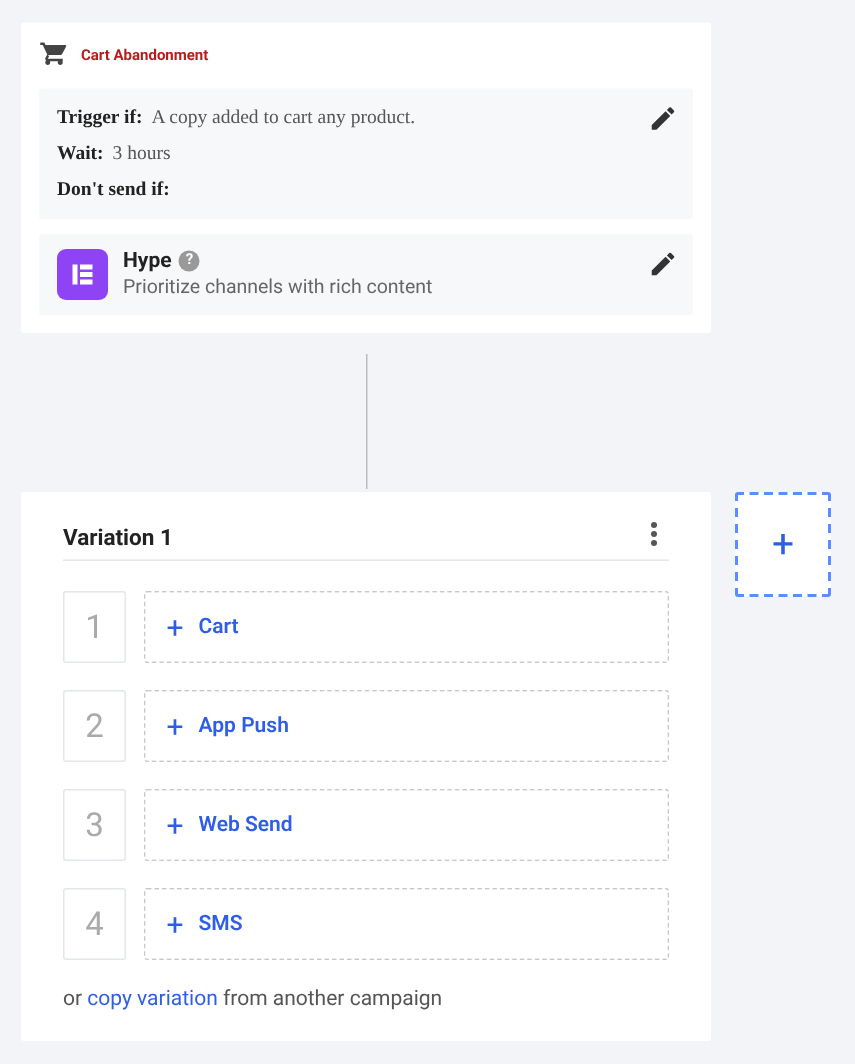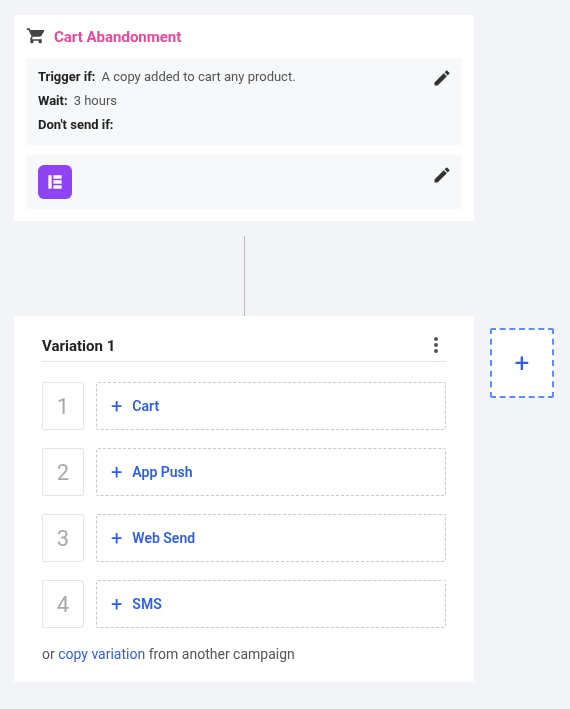--- a/index.html
+++ b/index.html
@@ -24,29 +24,29 @@
     border-radius: 2px;
     padding: 10px 12px 12px 12px;
   }
   .campaign-title-row {
     display: flex;
     align-items: center;
     gap: 8px;
     margin-bottom: 10px;
   }
   .cart-icon { width: 20px; height: 20px; fill: #444; }
-  .campaign-title { font-weight: 700; font-size: 15px; color: #ec4899; }
+  .campaign-title { font-weight: 700; font-size: 10px; color: #b91c1c; }
 
   .trigger-box {
     position: relative;
     background: #f7f8f9;
     border-radius: 2px;
     padding: 10px 40px 10px 12px;
   }
-  .trigger-row { display: flex; gap: 6px; margin-bottom: 6px; font-size: 13px; line-height: 1.4; }
+  .trigger-row { display: flex; gap: 6px; margin-bottom: 6px; font-size: 13px; line-height: 1.4; font-family: Liberation Serif, serif; }
   .trigger-row:last-child { margin-bottom: 0; flex-direction: column; }
   .trigger-label { font-weight: 700; color: #222; }
   .trigger-value { color: #555; white-space: nowrap; overflow: hidden; text-overflow: ellipsis; }
   .edit-btn {
     position: absolute;
     top: 10px;
     right: 10px;
     width: 20px; height: 20px;
     cursor: pointer;
   }
@@ -82,21 +82,21 @@
     top: 236px;
     left: 244px;
     width: 1px;
     height: 90px;
     background: #bbb;
   }
 
   
   .variation-card {
     position: absolute;
-    top: 316px;
+    top: 328px;
     left: 14px;
     width: 460px;
     background: #fff;
     border-radius: 2px;
     padding: 20px 28px 20px 28px;
   }
   .variation-head {
     display: flex;
     align-items: center;
     justify-content: space-between;
@@ -202,20 +202,27 @@
       <span>
         <svg viewBox="0 0 24 24">
             <path d="M3 17.25V21h3.75L17.81 9.94l-3.75-3.75L3 17.25zM20.71 7.04a1 1 0 0 0 0-1.41l-2.34-2.34a1 1 0 0 0-1.41 0L15.13 5.12l3.75 3.75 1.83-1.83z"></path>
           </svg>
       </span>
     </div>
     <div class="hype-icon-wrap">
       <svg viewBox="0 0 24 24">
           <path d="M4 4h4v16H4V4zm6 0h10v4H10V4zm0 6h10v4H10v-4zm0 6h10v4H10v-4z"></path>
         </svg>
+    </div>
+    <div class="hype-text">
+      <div class="hype-title-row">
+        <span class="hype-title">Hype</span>
+        <span class="help-icon">?</span>
+      </div>
+      <div class="hype-desc">Prioritize channels with rich content</div>
     </div>
   </div>
 
 </div>
 
 <div class="connector"></div>
 
 <div class="variation-card">
 
   <div class="variation-head">

